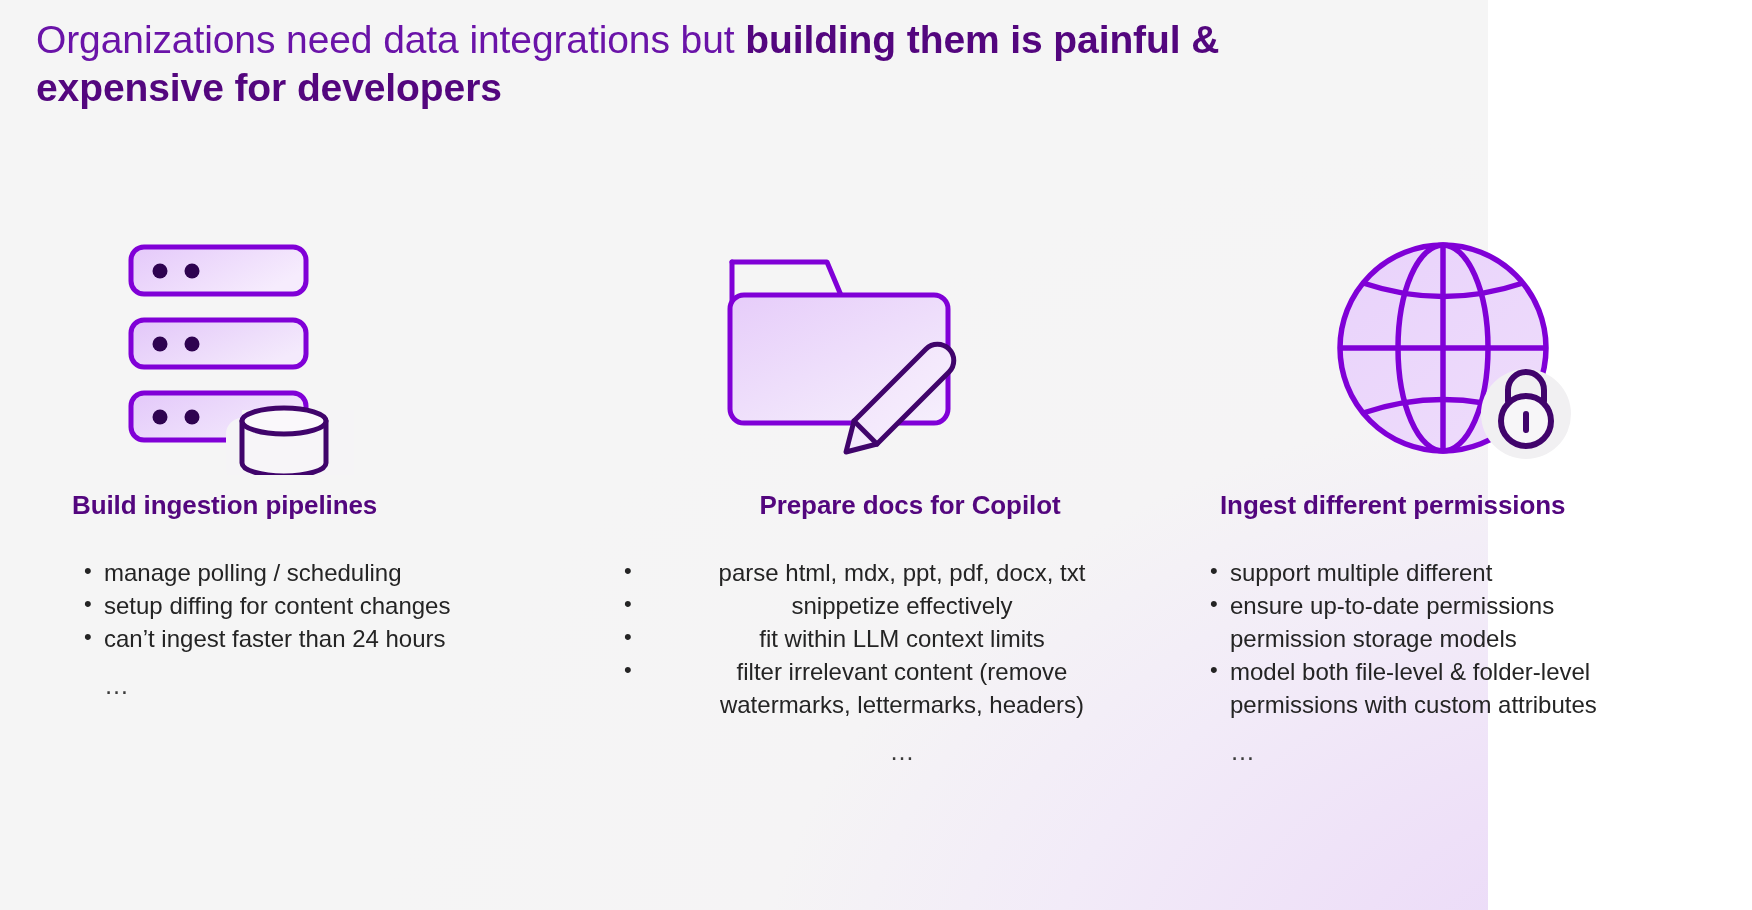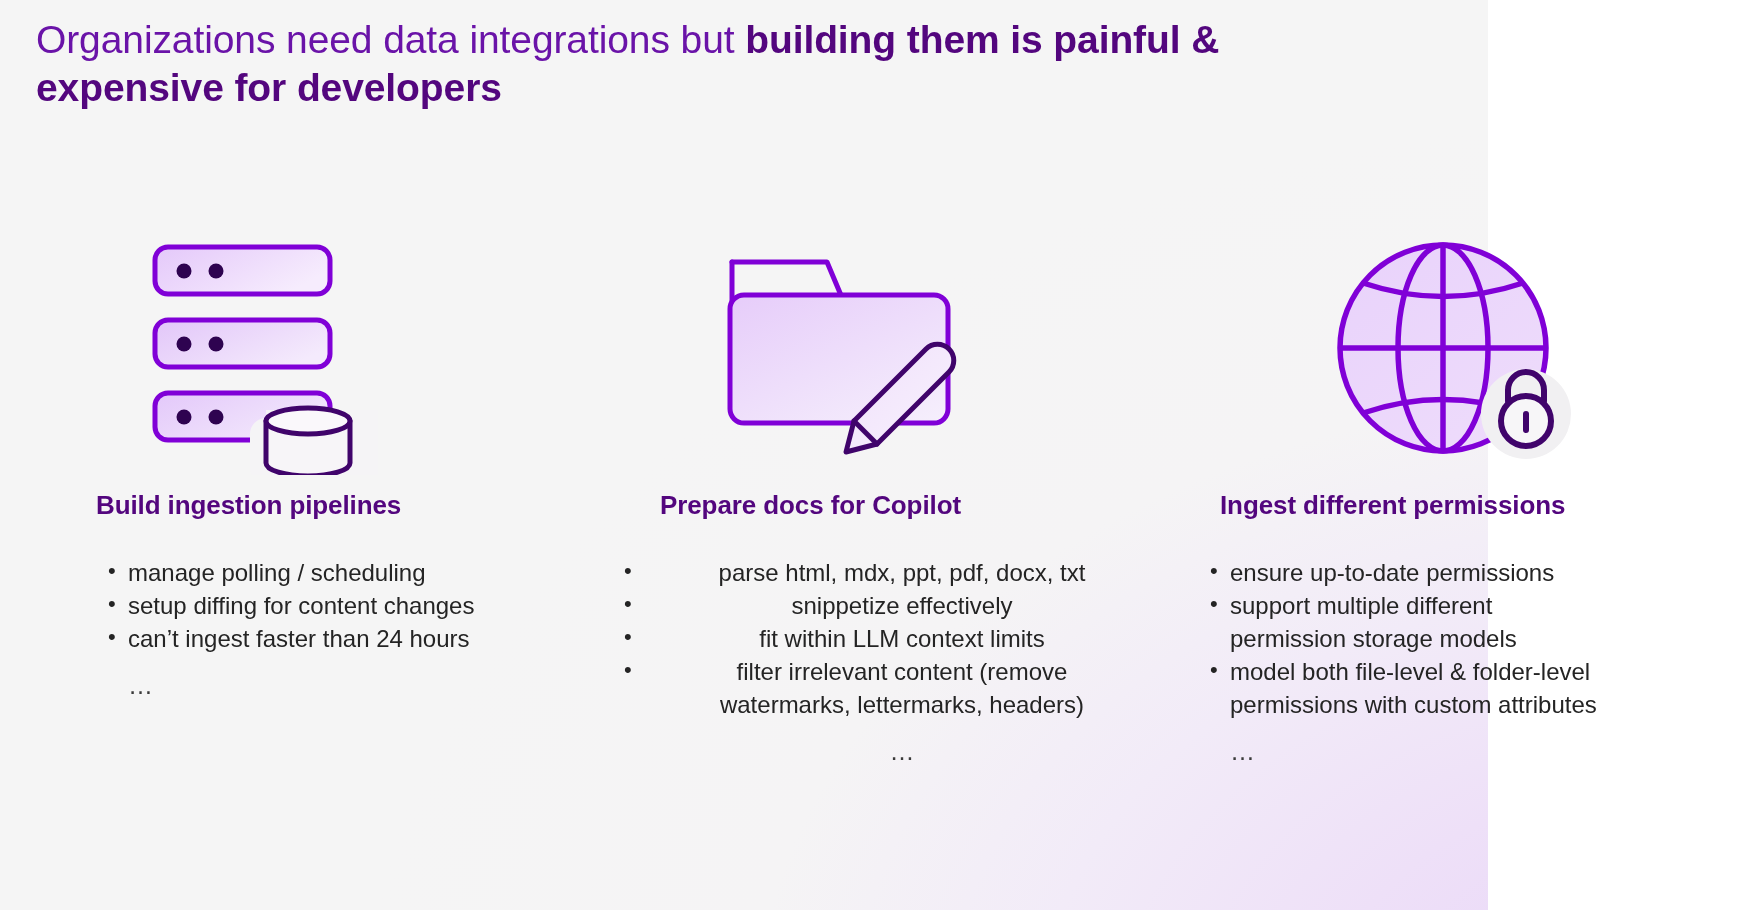--- a/index.html
+++ b/index.html
@@ -27,42 +27,42 @@
   #title .bold  { color:#53067e; font-weight:700; }
 
   
   #columns {
     position:absolute;
     left:0; top:225px;
     width:1752px;
     display:flex;
   }
   .col { position:relative; }
-  .col-1 { width:600px; padding-left:96px; }
+  .col-1 { width:600px; padding-left:72px; }
   .col-2 { width:560px; padding-left:22px; }
   .col-3 { width:592px; padding-left:48px; }
 
   .icon-wrap {
     height:265px;
     display:flex;
     align-items:center;
   }
   .icon-1 { padding-left:52px; }
   .icon-2 { padding-left:100px; }
   .icon-3 { padding-left:122px; }
 
   .col-head {
     font-size:26px;
     font-weight:700;
     color:#53067e;
     letter-spacing:-0.1px;
     white-space:nowrap;
   }
   .head-1 { padding-left:0px; }
-  .head-2 { padding-left:38px; }
+  .head-2 { padding-left:38px;text-align:center; }
   .head-3 { padding-left:12px; }
 
   .bullets {
     margin-top:36px;
     font-size:24px;
     line-height:1.33;
     color:#242424;
     list-style:none;
   }
   .bul-1 { padding-left:10px; }
@@ -205,22 +205,22 @@
           <g>
             <circle cx="196" cy="176" r="45" fill="#f1f0f2"></circle>
             <path d="M178 163 v-11 a18 18 0 0 1 36 0 v11" fill="none" stroke="#40046b" stroke-width="6" stroke-linecap="round"></path>
             <circle cx="196" cy="183" r="25" fill="#f7f6f8" stroke="#40046b" stroke-width="6"></circle>
             <line x1="196" y1="176" x2="196" y2="192" stroke="#40046b" stroke-width="6" stroke-linecap="round"></line>
           </g>
         </svg>
       </div>
       <div class="col-head head-3">Ingest different permissions</div>
       <ul class="bullets bul-3">
+        <li>support multiple different</li>
         <li>ensure up-to-date permissions</li>
-        <li>support multiple different</li>
         <li class="nobullet">permission storage models</li>
         <li>model both file-level &amp; folder-level</li>
         <li class="nobullet">permissions with custom attributes</li>
         <li class="ellipsis">…</li>
       </ul>
     </div>
 
   </div>
 </div>
 

